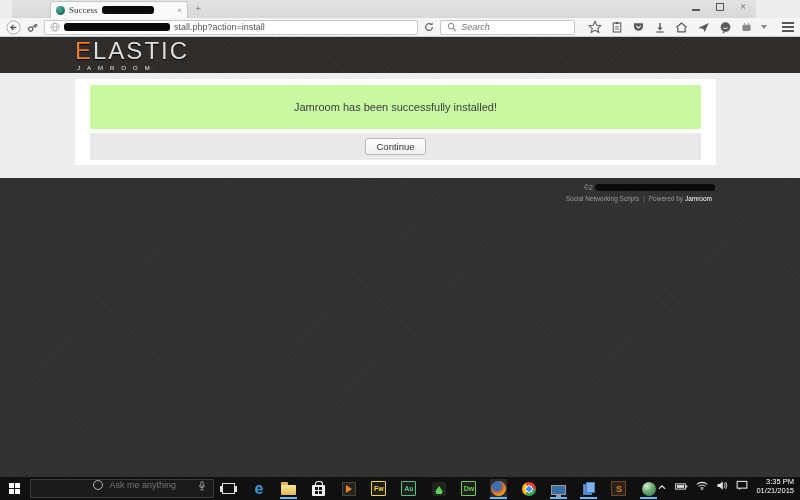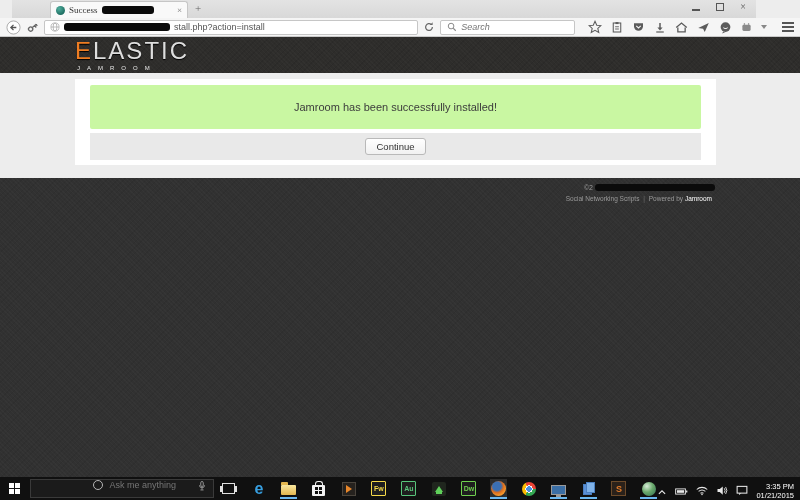--- a/index.html
+++ b/index.html
@@ -139,21 +139,21 @@
   .rdp::after { content:""; position:absolute; left:4px; bottom:-3px; width:5px; height:2px;
                 background:#9a9a9a; }
   .notes { position:relative; width:12px; height:13px; }
   .notes b { position:absolute; width:9px; height:11px; background:#7fb2e8; border:1px solid #4a7fc0; }
   .notes b:first-child { left:0; top:2px; background:#5a8fd6; }
   .notes b:last-child { left:3px; top:0; }
   .appS { width:15px; height:15px; background:#2a211a; border:1px solid #6b4a2a; color:#e07b2a;
           font-size:9px; font-weight:bold; display:flex; align-items:center; justify-content:center; }
   .globeapp { width:14px; height:14px; border-radius:50%;
               background:radial-gradient(circle at 35% 30%, #d8ecd9, #69a86b 45%, #2f6d52); }
-  .tray { margin-left:auto; display:flex; align-items:flex-end; gap:8px; padding-right:4px;
+  .tray { margin-left:auto; display:flex; align-items:flex-start; gap:8px; padding-right:4px;
           color:#e8e8e8; }
   .clock { text-align:right; font-size:7.5px; line-height:9px; color:#fff; padding-right:2px; }
 </style>
 </head>
 <body>
 
 <div class="screen">
 
   <div class="tabstrip">
     <div class="tab">

